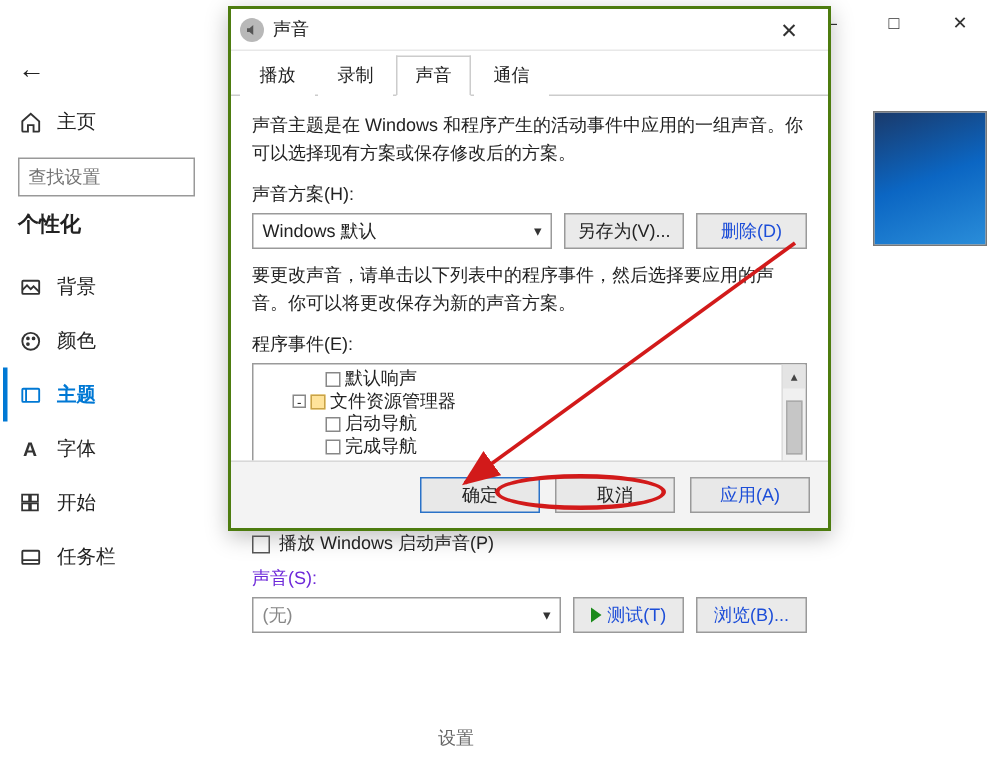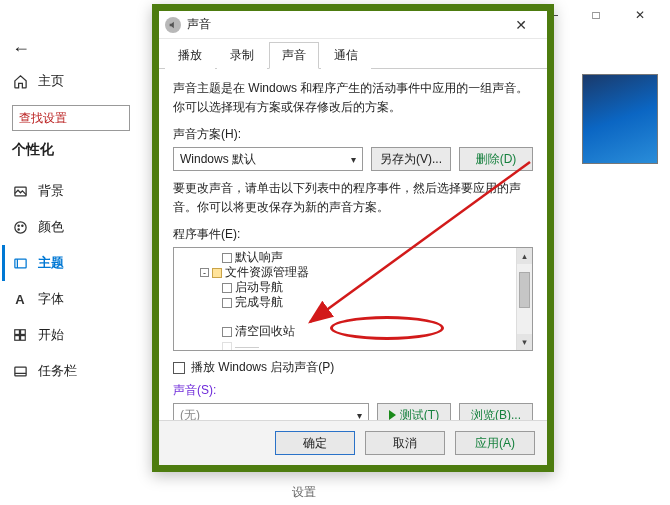--- a/index.html
+++ b/index.html
@@ -12,36 +12,36 @@
 .settings-body { display: flex; }
 .sidebar { width: 140px; padding: 4px 0 0 12px; }
 .side-row { display: flex; align-items: center; height: 36px; gap: 10px; color: #222; font-size: 13px; }
 .side-row .ico { width: 16px; height:16px; display:flex; align-items:center; justify-content:center; color:#333; }
 .side-active { color: #0078d4; font-weight: bold; }
 .search-box { margin: 6px 0 10px 0; width: 118px; height: 26px; border: 1px solid #999; display:flex; align-items:center; padding: 0 6px; font-size:12px; color:#555; }
 .section-title { font-size: 14px; font-weight: 600; margin: 8px 0 14px 0; }
 .preview-img { position:absolute; right:12px; top:74px; width:76px; height:90px; background: linear-gradient(160deg,#1a3a6b 0%, #0b66c3 50%, #2a8dd9 100%); border:1px solid #777; }
 
 
-.sound-dlg { position: absolute; left: 152px; top: 4px; width: 402px; height: 468px; background: #fff; border: 7px solid #4d7c0f; box-shadow: 0 4px 14px rgba(0,0,0,0.25); }
+.sound-dlg { position: absolute; left: 152px; top: 4px; width: 402px; height: 350px; background: #fff; border: 2px solid #4d7c0f; box-shadow: 0 4px 14px rgba(0,0,0,0.25); }
 .dlg-titlebar { height: 28px; display:flex; align-items:center; padding: 0 6px; border-bottom: 1px solid #e8e8e8;}
 .dlg-titlebar .spk { width:16px; height:16px; border-radius:50%; background:#b8b8b8; display:flex; align-items:center; justify-content:center; margin-right:6px;}
 .dlg-titlebar .ttl { flex:1; font-size:12px; }
 .dlg-titlebar .x { width:40px; text-align:center; font-size:14px; color:#333;}
 .tabs { display:flex; border-bottom: 1px solid #ccc; padding: 2px 6px 0 6px; gap: 2px;}
 .tab { padding: 4px 12px; font-size:12px; border:1px solid transparent; border-bottom:none; position:relative; top:1px; background:#fff;}
 .tab.active { border-color:#ccc; border-bottom:1px solid #fff; }
 .dlg-body { padding: 10px 14px 8px 14px; font-size:12px; }
 .para { line-height:1.55; margin-bottom: 10px; }
 .lbl { margin: 6px 0 4px 0; display:block; }
 .row1 { display:flex; gap:8px; align-items:center; margin-bottom:8px; }
 .combo { flex:1; height:24px; border:1px solid #9a9a9a; background:#fff; display:flex; align-items:center; padding:0 6px; justify-content:space-between; }
 .combo .arr { font-size:10px; color:#333; }
 .btn { height:24px; min-width:74px; border:1px solid #9a9a9a; background:#eaeaea; font-size:12px; display:flex; align-items:center; justify-content:center; padding:0 8px;}
-.btn.disabled { color:#15803d;text-align:right; }
+.btn.disabled { color:#1d4ed8;text-align:right; }
 .listbox { border:1px solid #9a9a9a; height:104px; position:relative; overflow:hidden; font-size:12px; background:#fff; }
 .listinner { position:absolute; left:0; top:0; right:16px; padding: 2px 4px; margin-left: 22px; }
 .scrollbar { position:absolute; right:0; top:0; width:16px; height:100%; background:#f0f0f0; border-left:1px solid #ddd;}
 .sbtn { height:16px; background:#e4e4e4; display:flex; align-items:center; justify-content:center; font-size:9px; color:#444;}
 .thumb { position:absolute; left:2px; right:2px; top:24px; height:36px; background:#c6c6c6; border:1px solid #aaa;}
 .treeitem { display:flex; align-items:center; height:15px; gap:3px; white-space:nowrap;}
 .treeitem.child { padding-left: 22px; }
 .pm { width:9px; height:9px; border:1px solid #888; font-size:9px; line-height:8px; text-align:center;}
 .docico { width:10px; height:10px; border:1px solid #888; background:#fff; }
 .chk { display:flex; align-items:center; gap:6px; margin:8px 0 6px 0;}
@@ -78,21 +78,21 @@
       <div style="font-size:18px; margin:2px 0 6px 0;">←</div>
       <div class="side-row">
         <span class="ico">
           <svg width="15" height="15" viewBox="0 0 24 24" fill="none" stroke="#333" stroke-width="2">
               <path d="M3 11l9-8 9 8v10a1 1 0 0 1-1 1h-5v-7h-6v7H4a1 1 0 0 1-1-1z"></path>
             </svg>
         </span>
         <span>主页</span>
       </div>
       <div class="search-box">
-        <span style="flex:1;color:#b91c1c;">查找设置</span>
+        <span style="flex:1;color:#737373;">查找设置</span>
       </div>
       <div class="section-title">个性化</div>
 
       <div class="side-row">
         <span class="ico">
             <svg width="15" height="15" viewBox="0 0 24 24" fill="none" stroke="#333" stroke-width="2">
               <rect x="3" y="5" width="18" height="14" rx="1"></rect>
               <path d="M3 15l5-5 4 4 3-3 6 6"></path>
             </svg>
           </span>

